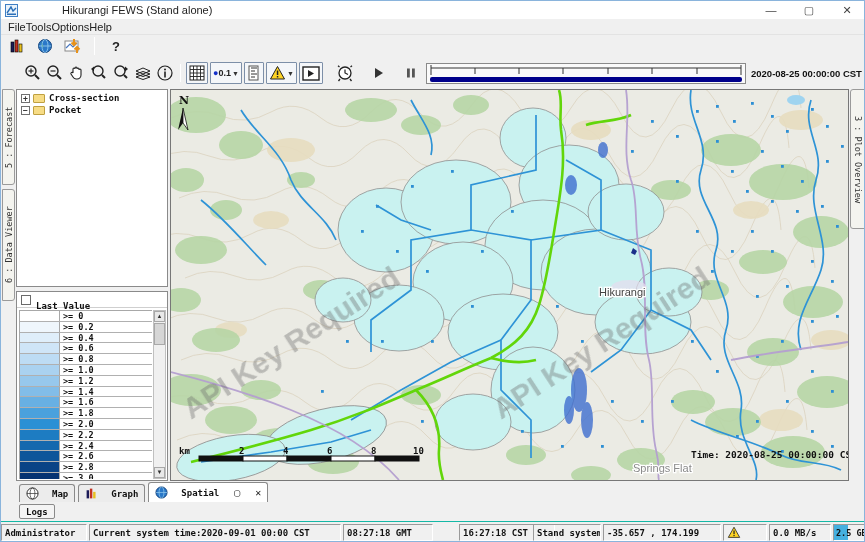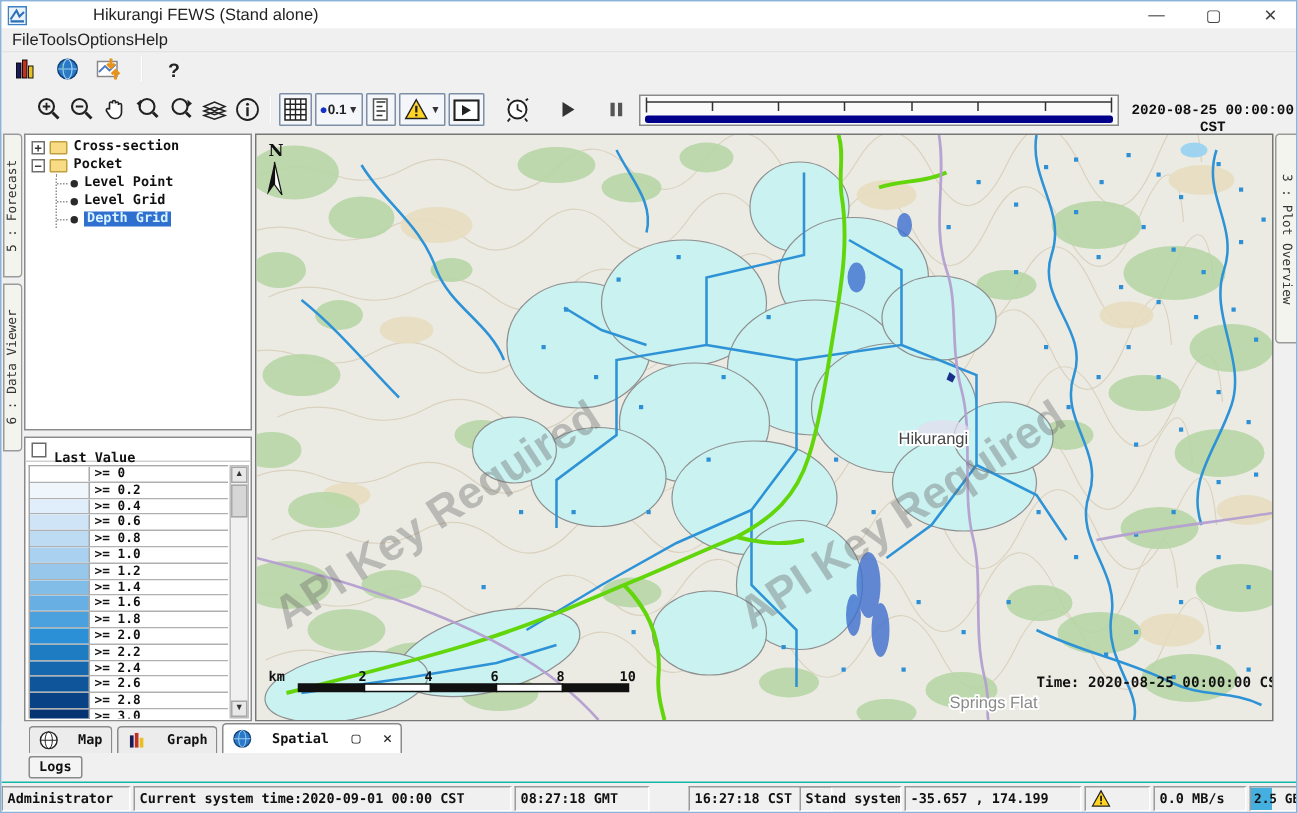--- a/index.html
+++ b/index.html
@@ -1,19 +1,19 @@
 <!DOCTYPE html>
 <html><head>
 <meta charset="utf-8">
 <style>
   * { margin:0; padding:0; box-sizing:border-box; }
   html,body { width:865px; height:542px; overflow:hidden; }
   body { font-family:"Liberation Sans", sans-serif; background:#f0f0f0; position:relative;
          border:1px solid #8ab4dc; }
-  .mono { font-family:Liberation Mono, monospace;text-align:center; }
+  .mono { font-family:Liberation Sans, sans-serif;text-align:center; }
 
   
   .titlebar { position:absolute; left:0; top:0; width:865px; height:18px; background:#ffffff;
               display:flex; align-items:center; padding-left:4px; }
   .app-icon { width:13px; height:13px; margin-right:5px; }
   .title-text { font-size:11px; color:#222;margin-left:39px; }
   .win-controls { position:absolute; right:0; top:0; height:18px; display:flex; }
   .win-btn { width:38px; height:18px; display:flex; align-items:center; justify-content:center;
              font-size:11px; color:#444; }
 
@@ -318,37 +318,20 @@
     <div class="tree-panel">
       <div class="tree-row">
         <span class="expander">+</span>
         <span class="folder"></span>
         <span class="t-label">Cross-section</span>
       </div>
       <div class="tree-row">
         <span class="expander">−</span>
         <span class="folder"></span>
         <span class="t-label">Pocket</span>
-      </div>
-      <div class="t-children">
-        <div class="t-child">
-          <span class="t-stub"></span>
-            <span class="bullet"></span>
-          <span class="t-label">Level Point</span>
-        </div>
-        <div class="t-child">
-          <span class="t-stub"></span>
-            <span class="bullet"></span>
-          <span class="t-label">Level Grid</span>
-        </div>
-        <div class="t-child">
-          <span class="t-stub"></span>
-            <span class="bullet"></span>
-          <span class="t-label selected">Depth Grid</span>
-        </div>
       </div>
     </div>
 
     <div class="legend-panel">
       <div class="legend-head">
         <span class="checkbox"></span>
         <span class="legend-title">Last Value</span>
       </div>
       <div class="legend-list">
           <div class="lg-row">

